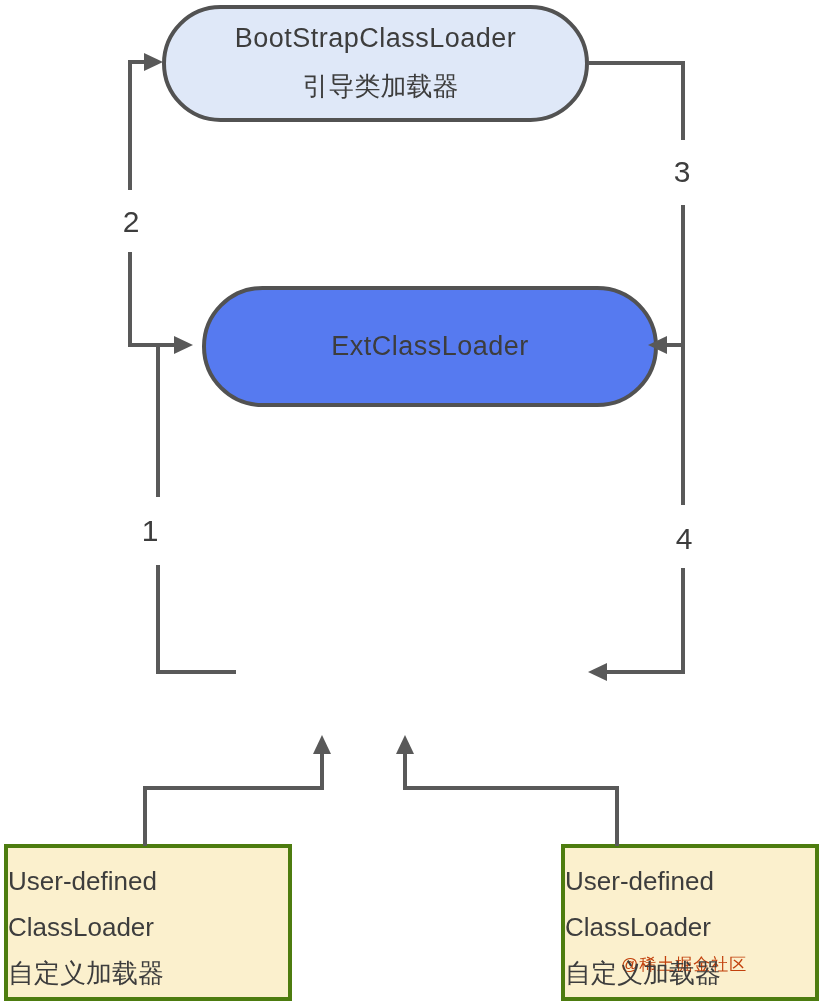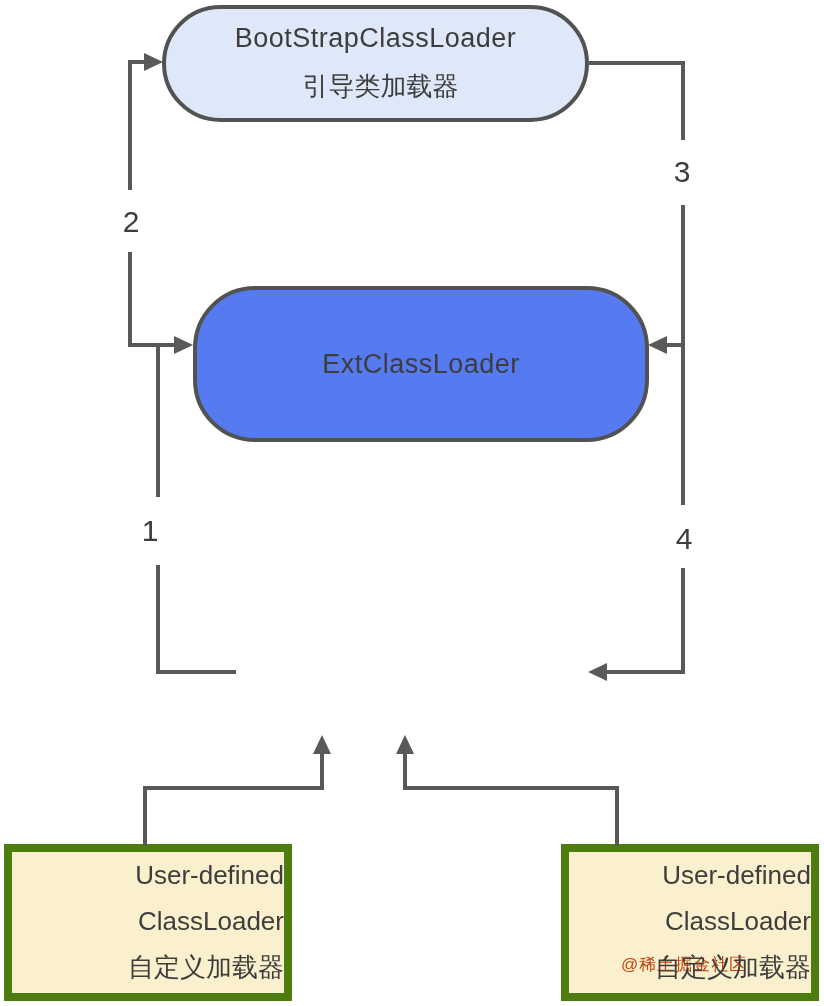--- a/index.html
+++ b/index.html
@@ -10,25 +10,26 @@
   .node {
     position:absolute; box-sizing:border-box;
     border:4px solid #525252; background:#fff;
     display:flex; flex-direction:column; align-items:center; justify-content:center;
     color:#3d3d3d; text-align:center;
   }
   .pill { border-radius:62px; }
   .node .en { font-size:27px; letter-spacing:0.5px; }
   .node .zh { font-size:26px; margin-top:15px;margin-left:10px; }
   .bootstrap { left:162px; top:5px;  width:427px; height:117px; background:#dfe8f8; }
-  .ext       { left:193px; top:286px; width:456px; height:156px; background:#567af0; }
+  .ext       { left:202px; top:286px; width:456px; height:121px; background:#567af0; }
   .system    { left:233px; top:613px; width:358px; height:120px; background:#abe392; }
   .userbox {
-    position:absolute; box-sizing:border-box; border:8px solid #4d7c0f;
-    background:#fbf0cd; color:#3d3d3d; text-align:right;
+    position:absolute; box-sizing:border-box; border:4px solid #4d7c0f;
+    background:#fbf0cd; color:#3d3d3d; text-align:left;
+    padding-top:10px;
   }
   .userbox .bline { position:relative; z-index:3; font-size:26px; line-height:46px; }
   .user-left  { left:4px;   top:844px; width:288px; height:157px; }
   .user-right { left:561px; top:844px; width:258px; height:157px; }
 
   .hline, .vline { position:absolute; background:#595959; }
   .hline { height:4px; }
   .vline { width:4px; }
 
   .arr { position:absolute; width:0; height:0; }

